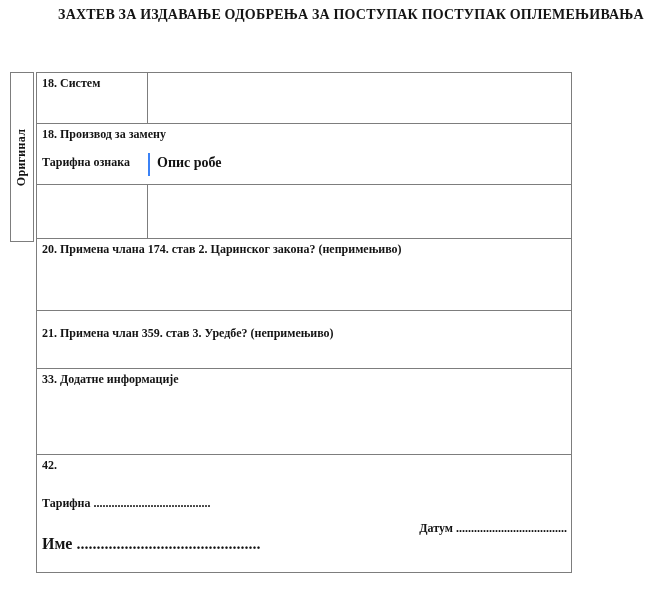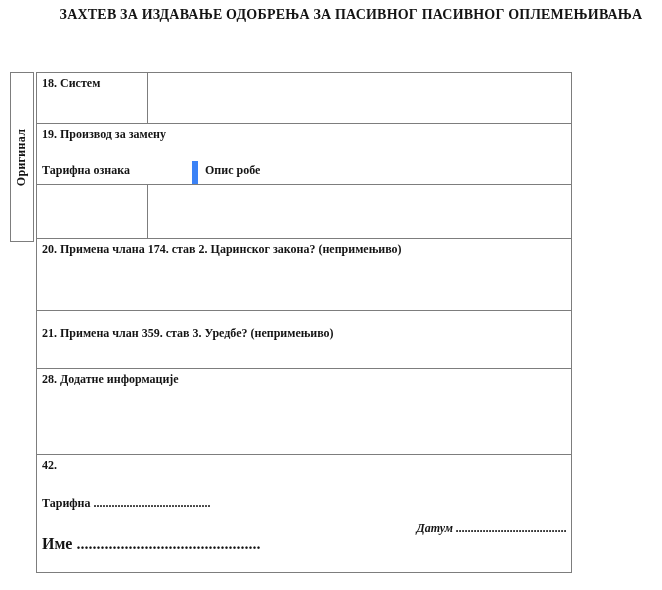--- a/index.html
+++ b/index.html
@@ -39,78 +39,78 @@
     background: #fff;
   }
   .row { position: relative; border-bottom: 1px solid #7d7d7d; }
   .lbl { padding: 3px 5px; font-size: 12px; line-height: 1.25; }
 
   .r18 { height: 52px; display: flex; }
   .r18 .cell-label { width: 111px; border-right: 1px solid #7d7d7d; }
   .r18 .cell-value { flex: 1; }
 
   .r19 { height: 63px; }
-  .r19 .subhead { position: absolute; left: 0; right: 0; bottom: 0; height: 23px; display: flex; gap: 44px; }
+  .r19 .subhead { position: absolute; left: 0; right: 0; bottom: 8px; height: 23px; display: flex; }
   .r19 .sh-tariff { width: 111px; padding: 2px 5px; font-size: 12px; }
-  .r19 .sh-desc { flex: 1; border-left: 6px solid #3b82f6; padding: 2px 7px; font-size: 12px; }
+  .r19 .sh-desc { flex: 1; border-left: 2px solid #3b82f6; padding: 2px 7px; font-size: 14px; }
 
   .rdata { height: 55px; display: flex; }
   .rdata .cell-tariff { width: 111px; border-right: 1px solid #7d7d7d; }
   .rdata .cell-desc { flex: 1; }
 
   .r20 { height: 74px; }
   .r21 { height: 47px; margin-top: 12px; }
   .r22 { height: 88px; }
   .r23 { height: 120px; border-bottom: none; }
 
   .sig-line  { position: absolute; left: 5px;  top: 41px; font-size: 12px; }
-  .date-line { position: absolute; right: 4px; top: 66px; font-size: 12px; font-style: italic; }
+  .date-line { position: absolute; right: 4px; top: 66px; font-size: 12px; }
   .name-line { position: absolute; left: 5px;  top: 80px; font-size: 16px; }
 </style>
 </head>
 <body>
 
 <div class="page">
 
-  <div class="doc-title">ЗАХТЕВ ЗА ИЗДАВАЊЕ ОДОБРЕЊА ЗА ПАСИВНОГ ПАСИВНОГ ОПЛЕМЕЊИВАЊА</div>
+  <div class="doc-title">ЗАХТЕВ ЗА ИЗДАВАЊЕ ОДОБРЕЊА ЗА ПОСТУПАК ПОСТУПАК ОПЛЕМЕЊИВАЊА</div>
 
   <div class="orig-box">
     <span>Оригинал</span>
   </div>
 
   <div class="main-table">
 
     <div class="row r18">
       <div class="cell-label lbl">18. Систем</div>
       <div class="cell-value"></div>
     </div>
 
     <div class="row r19">
-      <div class="lbl">19. Производ за замену</div>
+      <div class="lbl">18. Производ за замену</div>
       <div class="subhead">
         <div class="sh-tariff">Тарифна ознака</div>
         <div class="sh-desc">Опис робе</div>
       </div>
     </div>
 
     <div class="row rdata">
       <div class="cell-tariff"></div>
       <div class="cell-desc"></div>
     </div>
 
     <div class="row r20">
       <div class="lbl">20. Примена члана 174. став 2. Царинског закона? (непримењиво)</div>
     </div>
 
     <div class="row r21">
       <div class="lbl">21. Примена члан 359. став 3. Уредбе? (непримењиво)</div>
     </div>
 
     <div class="row r22">
-      <div class="lbl">28. Додатне информације</div>
+      <div class="lbl">33. Додатне информације</div>
     </div>
 
     <div class="row r23">
       <div class="lbl">42.</div>
       <div class="sig-line">Тарифна .......................................</div>
       <div class="date-line">Датум .....................................</div>
       <div class="name-line">Име ..............................................</div>
     </div>
 
   </div>

